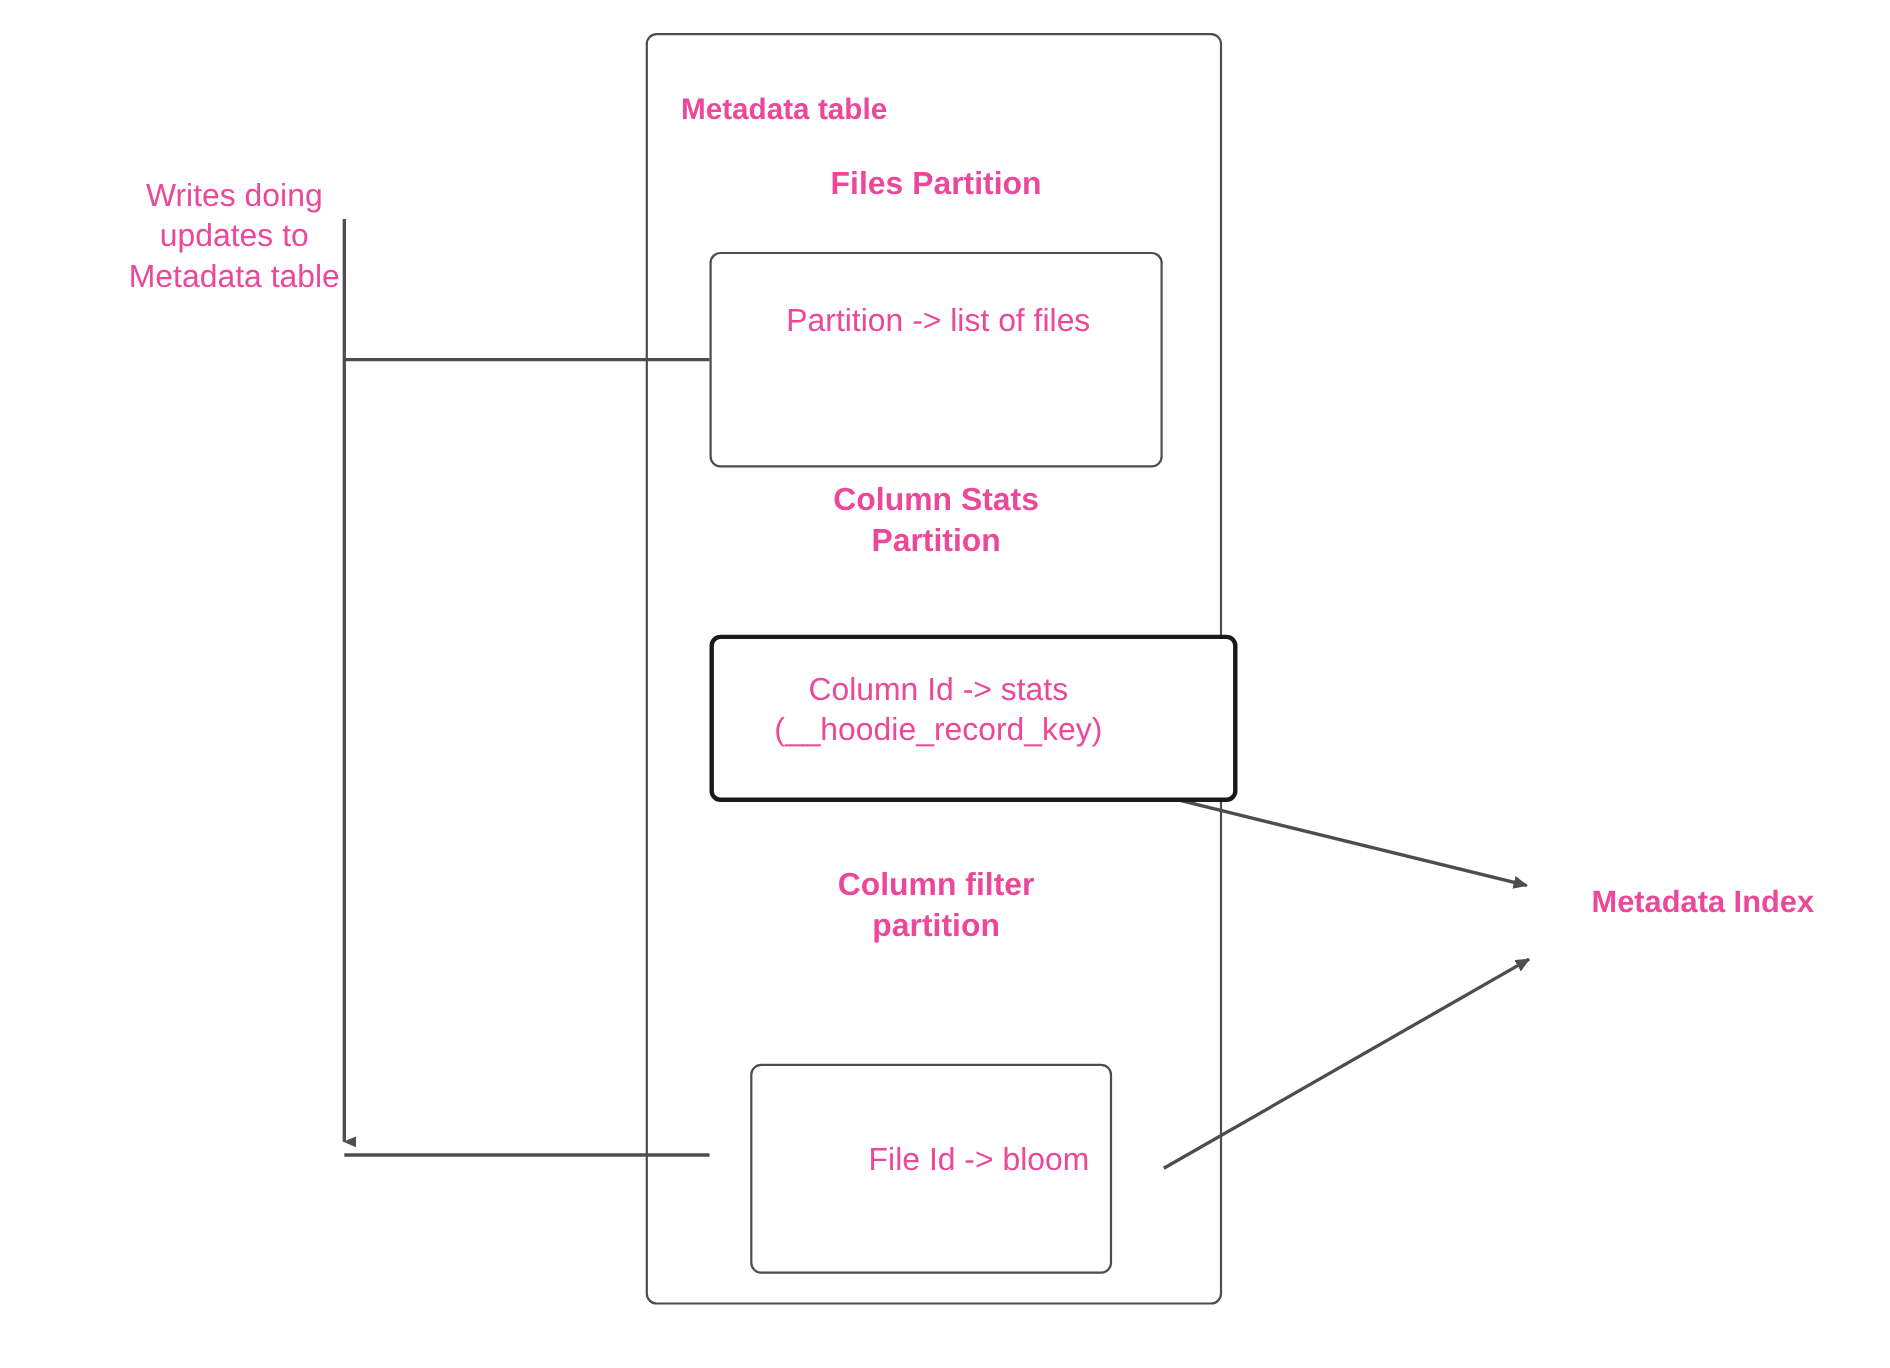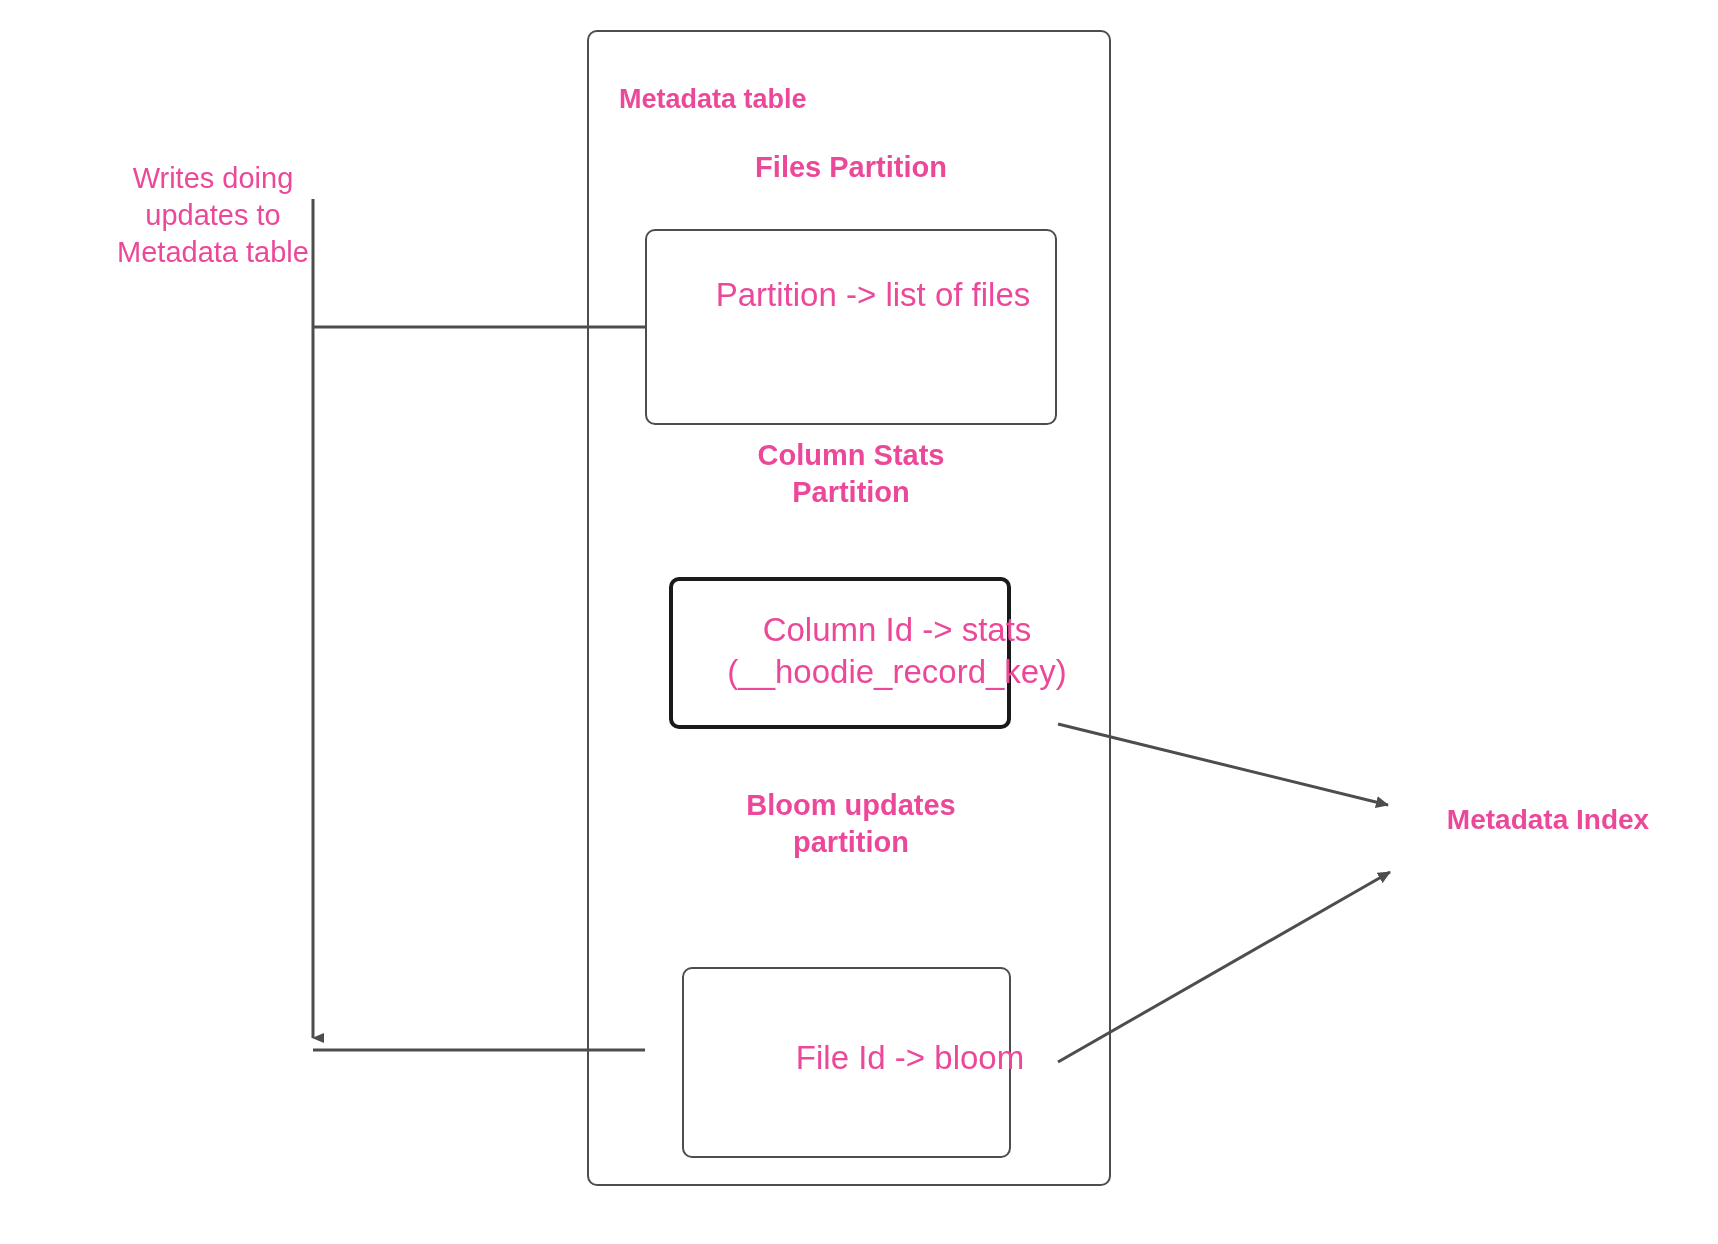--- a/index.html
+++ b/index.html
@@ -53,22 +53,21 @@
     font-size: 29px;
     letter-spacing: 0px;
   }
   .table-title {
     font-weight: bold;
     font-size: 27px;
     text-align: left;
   }
   .body-text {
     font-weight: normal;
-    font-size: 33px;
-    padding-left: 20px;
+    font-size: 29px;
   }
   .side-note {
     font-weight: normal;
     font-size: 29px;
   }
   .index-title {
     font-weight: bold;
     font-size: 28px;
   }
 </style>
@@ -108,26 +107,26 @@
 
   <div class="txt heading-bold" style="left:645px; top:149px; width:412px;">Files Partition</div>
 
   <div class="box" style="left:645px; top:229px; width:412px; height:196px;">
     <div class="txt body-text" style="left:0px; top:43px; width:412px;">Partition -&gt; list of files</div>
   </div>
 
   <div class="txt heading-bold" style="left:645px; top:437px; width:412px;">Column Stats
 Partition</div>
 
-  <div class="box thick" style="left:645px; top:577px; width:342px; height:152px;margin-left:24px;">
+  <div class="box thick" style="left:645px; top:577px; width:480px; height:152px;">
     <div class="txt body-text" style="left:-2px; top:28px; width:412px;">Column Id  -&gt; stats
 (__hoodie_record_key)</div>
   </div>
 
-  <div class="txt heading-bold" style="left:645px; top:787px; width:412px;">Bloom updates
+  <div class="txt heading-bold" style="left:645px; top:787px; width:412px;">Column filter
 partition</div>
 
   <div class="box" style="left:645px; top:967px; width:329px; height:191px;margin-left:37px;">
     <div class="txt body-text" style="left:0px; top:68px; width:412px;">File Id -&gt; bloom</div>
   </div>
 
   <div class="txt index-title" style="left:1392px; top:802px; width:312px;">Metadata Index</div>
 
 
 </div>

